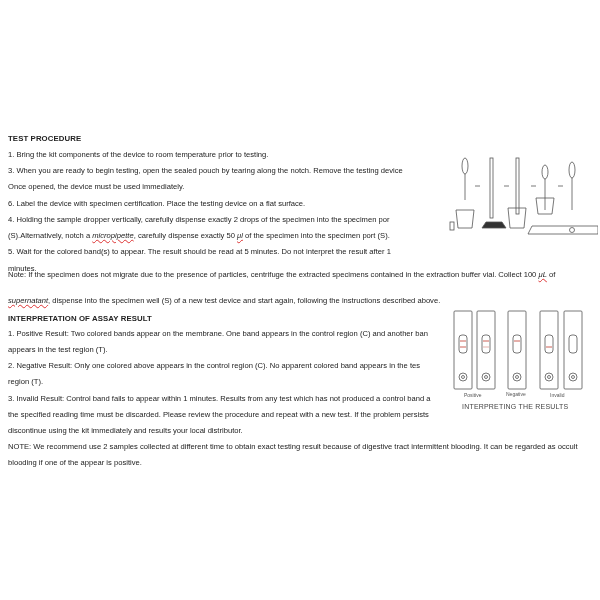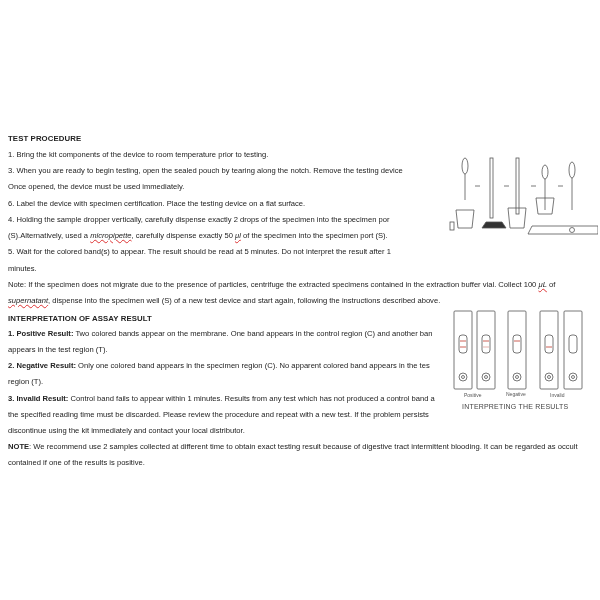--- a/index.html
+++ b/index.html
@@ -1,52 +1,52 @@
 <!DOCTYPE html>
 <html><head>
 <meta charset="utf-8">
 <style>
   html, body { margin: 0; padding: 0; }
   body { width: 600px; height: 600px; background: #ffffff; position: relative; overflow: hidden;
          font-family: "Liberation Sans", sans-serif; color: #222; }
   .doc { position: absolute; left: 8px; top: 131px; width: 590px; font-size: 7.6px; line-height: 16.3px; }
   .line { position: absolute; left: 0; white-space: nowrap; overflow: hidden; }
   .h { font-weight: bold; font-size: 7.8px; letter-spacing: 0.1px; }
-  b { font-weight: bold; }
+  b { font-weight: normal; }
   .squiggle { text-decoration: underline wavy #d33; text-decoration-thickness: 0.6px; font-style: italic; }
   .fig1 { position: absolute; left: 448px; top: 152px; width: 150px; height: 90px; }
   .fig2 { position: absolute; left: 448px; top: 305px; width: 150px; height: 110px; }
   .fig-label { position: absolute; font-size: 5px; color: #555; }
   .fig-title { position: absolute; left: 462px; top: 403px; font-size: 7px; color: #444; letter-spacing: 0.2px; white-space: nowrap; }
 </style>
 </head>
 <body>
 
 <div class="doc">
   <div class="line h" style="top:0">TEST PROCEDURE</div>
   <div class="line" style="top:16px">1. Bring the kit components of the device to room temperature prior to testing.</div>
   <div class="line" style="top:32px; width:434px">3. When you are ready to begin testing, open the sealed pouch by tearing along the notch.   Remove the testing device</div>
   <div class="line" style="top:48px">Once opened, the device must be used immediately.</div>
   <div class="line" style="top:65px">6. Label the device with specimen certification. Place the testing device on a flat surface.</div>
   <div class="line" style="top:81px; width:422px">4.  Holding  the  sample  dropper  vertically,  carefully  dispense  exactly  2  drops  of  the  specimen  into  the  specimen  por</div>
-  <div class="line" style="top:97px"><span>(S).Alternatively, used a </span><span class="squiggle">micropipette</span><span>, carefully dispense exactly 50 </span><span class="squiggle">μl</span><span> of the specimen into the specimen port (S).</span></div>
+  <div class="line" style="top:97px"><span>(S).Alternatively, notch a </span><span class="squiggle">micropipette</span><span>, carefully dispense exactly 50 </span><span class="squiggle">μl</span><span> of the specimen into the specimen port (S).</span></div>
   <div class="line" style="top:113px; width:422px">5.  Wait  for  the  colored  band(s)  to  appear.  The  result  should  be  read  at  5  minutes.  Do  not  interpret  the  result  after  1</div>
   <div class="line" style="top:130px">minutes.</div>
-  <div class="line" style="top:146px; width:590px"><span>Note:  If  the  specimen  does  not  migrate  due  to  the  presence  of  particles,  centrifuge  the  extracted  specimens  contained  in  the  extraction  buffer  vial.  Collect  100 </span><span class="squiggle">μL</span><span>  of</span></div>
+  <div class="line" style="top:136px; width:590px"><span>Note:  If  the  specimen  does  not  migrate  due  to  the  presence  of  particles,  centrifuge  the  extracted  specimens  contained  in  the  extraction  buffer  vial.  Collect  100 </span><span class="squiggle">μL</span><span>  of</span></div>
   <div class="line" style="top:162px"><span class="squiggle">supernatant</span><span>, dispense into the specimen well (S) of a new test device and start again, following the instructions described above.</span></div>
   <div class="line h" style="top:180px">INTERPRETATION OF ASSAY RESULT</div>
   <div class="line" style="top:195px; width:436px"><b>1. Positive Result:</b><span> Two colored bands appear on the membrane. One band appears in the control region (C) and another ban</span></div>
   <div class="line" style="top:211px">appears in the test region (T).</div>
-  <div class="line" style="top:227px; width:436px"><b>2. Negative Result:</b><span>  Only  one  colored  band  appears  in  the  specimen  region  (C).  No  apparent  colored  band  appears  in  the  tes</span></div>
+  <div class="line" style="top:227px; width:436px"><b>2. Negative Result:</b><span>  Only  one  colored  above  appears  in  the  control  region  (C).  No  apparent  colored  band  appears  in  the  tes</span></div>
   <div class="line" style="top:243px">region (T).</div>
   <div class="line" style="top:260px; width:436px"><b>3. Invalid Result:</b><span> Control band fails to appear within 1 minutes. Results from any test which has not produced a control band a</span></div>
   <div class="line" style="top:276px; width:436px">the specified reading time must be discarded. Please review the procedure and repeat with a new test. If the problem persists</div>
-  <div class="line" style="top:292px">discontinue using the kit immediately and contact your local distributor.</div>
+  <div class="line" style="top:292px">discontinue using the kit immediately and results your local distributor.</div>
   <div class="line" style="top:308px; width:590px"><b>NOTE</b><span>: We recommend use 2 samples collected at different time to obtain exact testing result because of digestive tract intermittent blooding. It can be regarded as occult</span></div>
-  <div class="line" style="top:324px">contained if one of the results is positive.</div>
+  <div class="line" style="top:324px">blooding if one of the appear is positive.</div>
 </div>
 
 <svg class="fig1" viewBox="0 0 150 90" fill="none" stroke="#555" stroke-width="0.8">
   <g>
     <ellipse cx="17" cy="14" rx="3" ry="8"></ellipse>
       <line x1="17" y1="22" x2="17" y2="48"></line>
     <path d="M8 58 h18 l-2 18 h-14 z"></path>
       <rect x="2" y="70" width="4" height="8"></rect>
   </g>
   <path d="M27 34 h5"></path>

